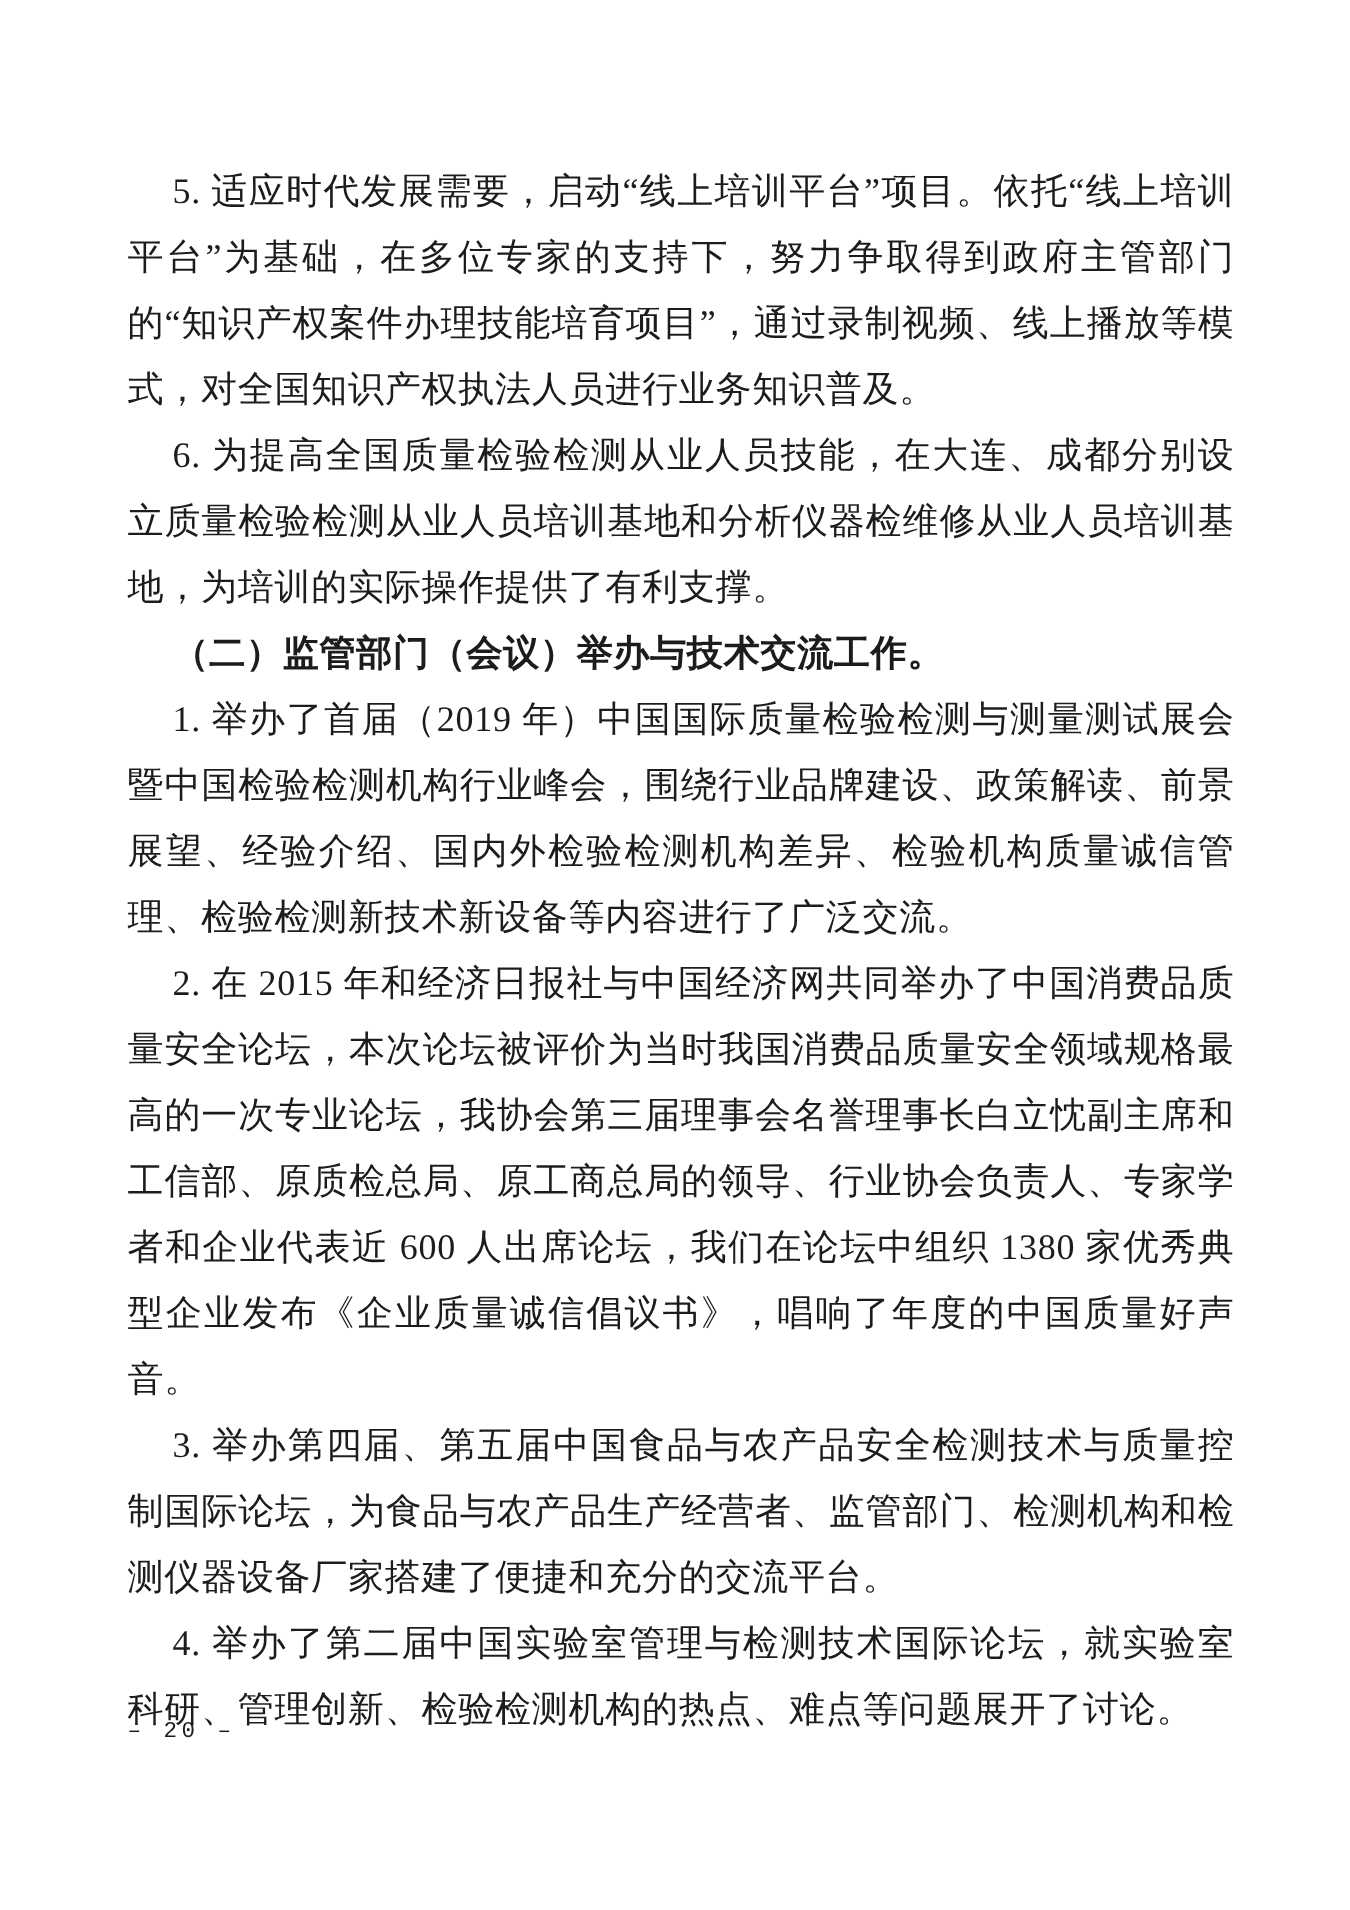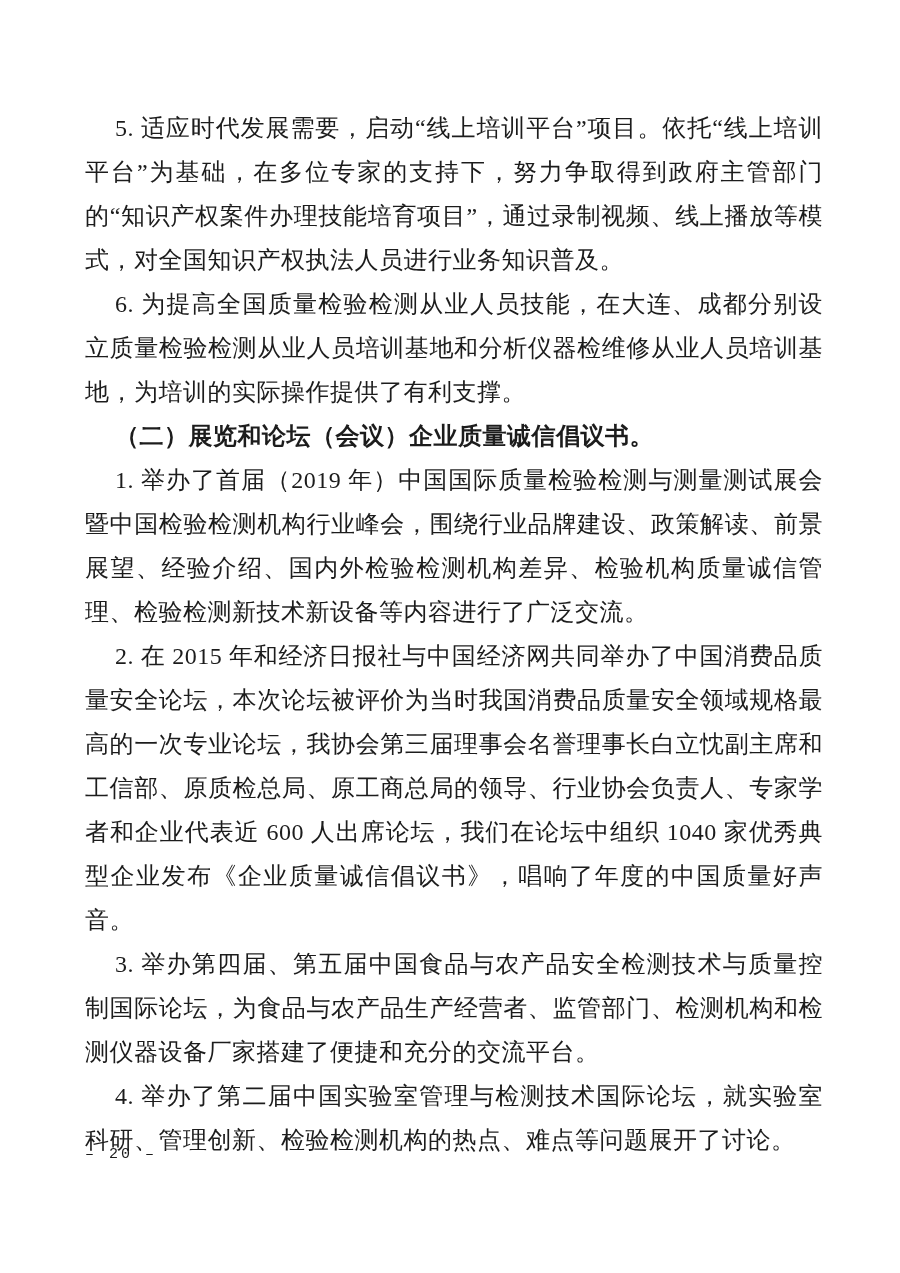--- a/index.html
+++ b/index.html
@@ -53,20 +53,20 @@
     font-family: Liberation Mono, monospace;
   }
 </style>
 </head>
 <body>
 
 <div class="page">
   <div class="content">
     <p class="para">5. 适应时代发展需要，启动“线上培训平台”项目。依托“线上培训平台”为基础，在多位专家的支持下，努力争取得到政府主管部门的“知识产权案件办理技能培育项目”，通过录制视频、线上播放等模式，对全国知识产权执法人员进行业务知识普及。</p>
     <p class="para">6. 为提高全国质量检验检测从业人员技能，在大连、成都分别设立质量检验检测从业人员培训基地和分析仪器检维修从业人员培训基地，为培训的实际操作提供了有利支撑。</p>
-    <p class="para heading">（二）展览和论坛（会议）企业质量诚信倡议书。</p>
+    <p class="para heading">（二）监管部门（会议）举办与技术交流工作。</p>
     <p class="para">1. 举办了首届（2019 年）中国国际质量检验检测与测量测试展会暨中国检验检测机构行业峰会，围绕行业品牌建设、政策解读、前景展望、经验介绍、国内外检验检测机构差异、检验机构质量诚信管理、检验检测新技术新设备等内容进行了广泛交流。</p>
-    <p class="para">2. 在 2015 年和经济日报社与中国经济网共同举办了中国消费品质量安全论坛，本次论坛被评价为当时我国消费品质量安全领域规格最高的一次专业论坛，我协会第三届理事会名誉理事长白立忱副主席和工信部、原质检总局、原工商总局的领导、行业协会负责人、专家学者和企业代表近 600 人出席论坛，我们在论坛中组织 1040 家优秀典型企业发布《企业质量诚信倡议书》，唱响了年度的中国质量好声音。</p>
+    <p class="para">2. 在 2015 年和经济日报社与中国经济网共同举办了中国消费品质量安全论坛，本次论坛被评价为当时我国消费品质量安全领域规格最高的一次专业论坛，我协会第三届理事会名誉理事长白立忱副主席和工信部、原质检总局、原工商总局的领导、行业协会负责人、专家学者和企业代表近 600 人出席论坛，我们在论坛中组织 1380 家优秀典型企业发布《企业质量诚信倡议书》，唱响了年度的中国质量好声音。</p>
     <p class="para">3. 举办第四届、第五届中国食品与农产品安全检测技术与质量控制国际论坛，为食品与农产品生产经营者、监管部门、检测机构和检测仪器设备厂家搭建了便捷和充分的交流平台。</p>
     <p class="para">4. 举办了第二届中国实验室管理与检测技术国际论坛，就实验室科研、管理创新、检验检测机构的热点、难点等问题展开了讨论。</p>
   </div>
   <div class="page-number">– 20 –</div>
 </div>
 
 </body></html>

